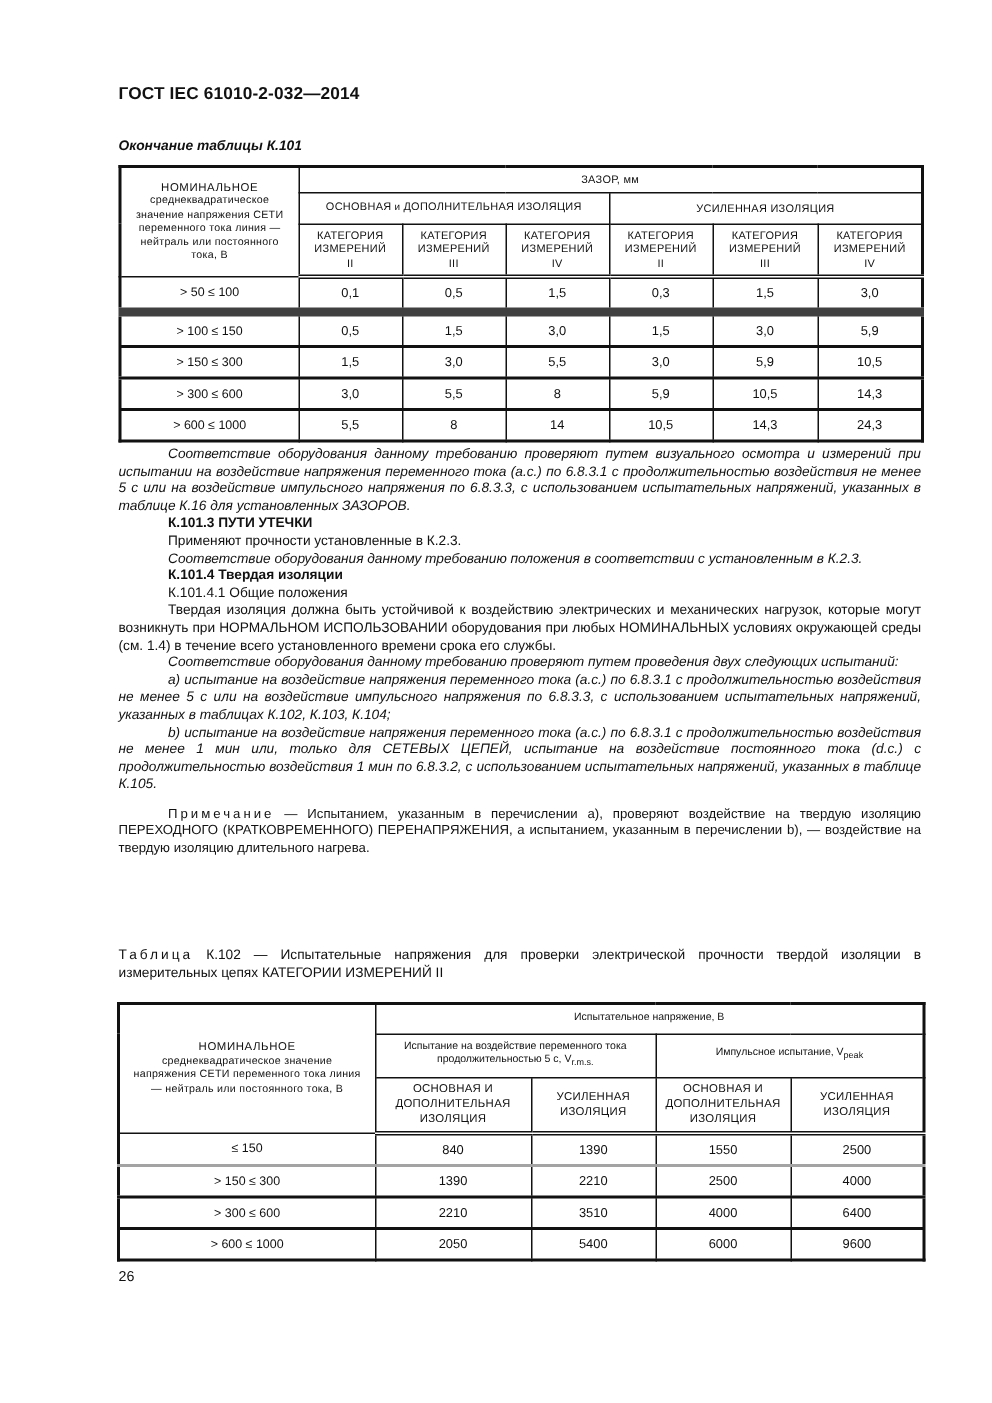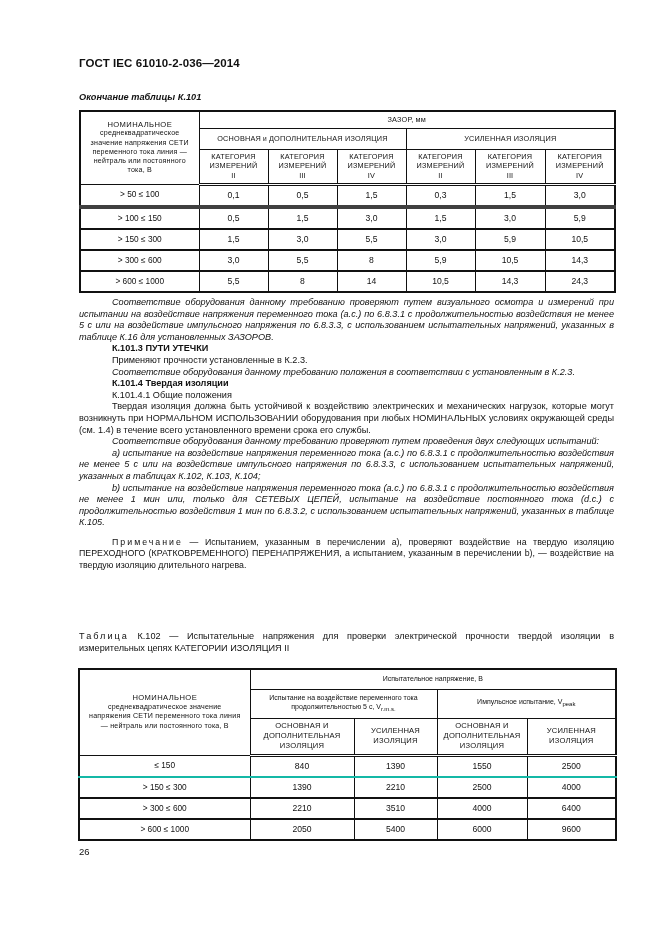--- a/index.html
+++ b/index.html
@@ -25,21 +25,21 @@
   .bold { font-weight: bold; }
   .note-label { letter-spacing: 2px; }
   .sub { font-size: 6px; vertical-align: -2px; font-style: normal; }
   .page-num { left: 79px; top: 846px; font-size: 9.5px; text-align: right; }
   .table-title { left: 79px; width: 535px; font-size: 9.15px; line-height: 11.6px; text-align: justify; }
   .tt-label { letter-spacing: 2px; }
 </style>
 </head>
 <body>
 
-<div class="abs doc-title">ГОСТ IEC 61010-2-036—2014</div>
+<div class="abs doc-title">ГОСТ IEC 61010-2-032—2014</div>
 
 <div class="abs caption-it">Окончание таблицы К.101</div>
 
 <table class="t1">
   <colgroup>
     <col style="width:119px">
       <col style="width:69px">
       <col style="width:69px">
       <col style="width:69px">
     <col style="width:69px">
@@ -85,21 +85,21 @@
           <div>КАТЕГОРИЯ</div>
           <div>ИЗМЕРЕНИЙ</div>
           <div>III</div>
         </td>
     <td>
           <div>КАТЕГОРИЯ</div>
           <div>ИЗМЕРЕНИЙ</div>
           <div>IV</div>
         </td>
   </tr>
-  <tr class="data" style="border-bottom:4px solid #404040;margin-top:32px;">
+  <tr class="data" style="border-bottom:6px solid #404040;margin-top:32px;">
     <td class="lbl">&gt; 50 ≤ 100</td>
     <td>0,1</td>
     <td>0,5</td>
     <td>1,5</td>
     <td>0,3</td>
     <td>1,5</td>
     <td>3,0</td>
   </tr>
   <tr class="data" style="border-bottom:2px solid #111;">
     <td class="lbl">&gt; 100 ≤ 150</td>
@@ -147,21 +147,21 @@
   <p class="para indent it">Соответствие оборудования данному требованию положения в соответствии с установленным в К.2.3.</p>
   <p class="para indent bold">К.101.4 Твердая изоляции</p>
   <p class="para indent">К.101.4.1 Общие положения</p>
   <p class="para indent">Твердая изоляция должна быть устойчивой к воздействию электрических и механических нагрузок, которые могут возникнуть при НОРМАЛЬНОМ ИСПОЛЬЗОВАНИИ оборудования при любых НОМИНАЛЬНЫХ условиях окружающей среды (см. 1.4) в течение всего установленного времени срока его службы.</p>
   <p class="para indent it">Соответствие оборудования данному требованию проверяют путем проведения двух следующих испытаний:</p>
   <p class="para indent it">a) испытание на воздействие напряжения переменного тока (a.c.) по 6.8.3.1 с продолжительностью воздействия не менее 5 с или на воздействие импульсного напряжения по 6.8.3.3, с использованием испытательных напряжений, указанных в таблицах К.102, К.103, К.104;</p>
   <p class="para indent it">b) испытание на воздействие напряжения переменного тока (a.c.) по 6.8.3.1 с продолжительностью воздействия не менее 1 мин или, только для СЕТЕВЫХ ЦЕПЕЙ, испытание на воздействие постоянного тока (d.c.) с продолжительностью воздействия 1 мин по 6.8.3.2, с использованием испытательных напряжений, указанных в таблице К.105.</p>
   <p class="para indent" style="margin-top:8px;font-size:8.8px;"><span class="note-label">Примечание</span><span> — Испытанием, указанным в перечислении а), проверяют воздействие на твердую изоляцию ПЕРЕХОДНОГО (КРАТКОВРЕМЕННОГО) ПЕРЕНАПРЯЖЕНИЯ, а испытанием, указанным в перечислении b), — воздействие на твердую изоляцию длительного нагрева.</span></p>
 </div>
 
-<div class="abs table-title" style="top:631px;"><span class="tt-label">Таблица</span><span> К.102 — Испытательные напряжения для проверки электрической прочности твердой изоляции в измерительных цепях КАТЕГОРИИ ИЗОЛЯЦИЯ II</span></div>
+<div class="abs table-title" style="top:631px;"><span class="tt-label">Таблица</span><span> К.102 — Испытательные напряжения для проверки электрической прочности твердой изоляции в измерительных цепях КАТЕГОРИИ ИЗМЕРЕНИЙ II</span></div>
 
 <table class="t2">
   <colgroup>
     <col style="width:171px">
       <col style="width:104px">
       <col style="width:83px">
       <col style="width:90px">
       <col style="width:89px">
   </colgroup>
   <tbody>
@@ -175,21 +175,21 @@
   <tr class="hdr" style="height:29px">
     <td colspan="2" class="small" style="padding:0 10px;"><span>Испытание на воздействие переменного тока продолжительностью 5 с, V</span><span class="sub">r.m.s.</span></td>
     <td colspan="2" class="small"><span>Импульсное испытание, V</span><span class="sub">peak</span></td>
   </tr>
   <tr class="hdr sep" style="height:37px">
     <td style="font-size:7.6px;line-height:10px;padding:0 6px;">ОСНОВНАЯ И ДОПОЛНИТЕЛЬНАЯ ИЗОЛЯЦИЯ</td>
     <td style="font-size:7.6px;line-height:10px;padding:0 6px;">УСИЛЕННАЯ ИЗОЛЯЦИЯ</td>
     <td style="font-size:7.6px;line-height:10px;padding:0 6px;">ОСНОВНАЯ И ДОПОЛНИТЕЛЬНАЯ ИЗОЛЯЦИЯ</td>
     <td style="font-size:7.6px;line-height:10px;padding:0 6px;">УСИЛЕННАЯ ИЗОЛЯЦИЯ</td>
   </tr>
-  <tr class="data" style="border-bottom:2px solid #14b8a6;margin-left:17px;">
+  <tr class="data" style="border-bottom:2px solid #a3a3a3;margin-left:17px;">
     <td class="lbl">≤ 150</td>
     <td>840</td>
     <td>1390</td>
     <td>1550</td>
     <td>2500</td>
   </tr>
   <tr class="data" style="border-bottom:2px solid #111;">
     <td class="lbl">&gt; 150 ≤ 300</td>
     <td>1390</td>
     <td>2210</td>

